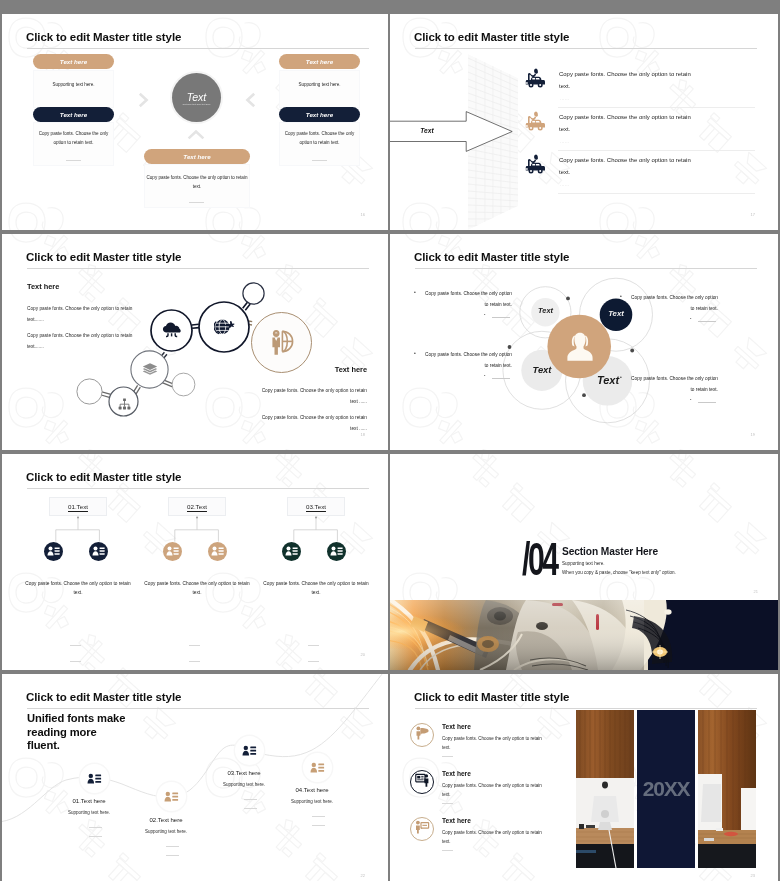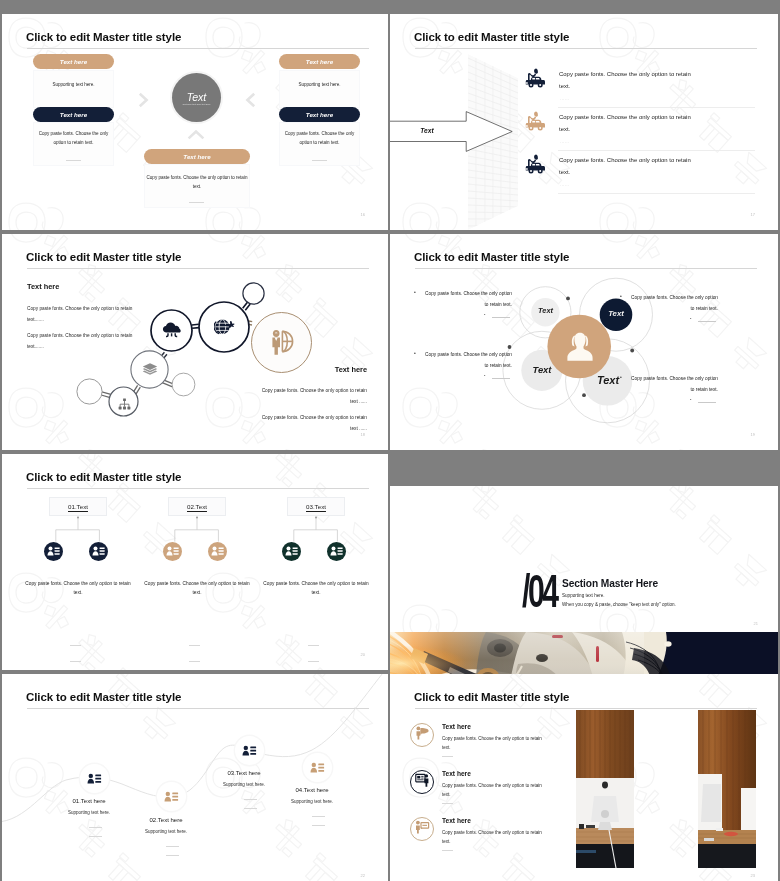--- a/index.html
+++ b/index.html
@@ -5,21 +5,21 @@
   html,body{margin:0;padding:0;}
   body{width:780px;height:881px;overflow:hidden;background:#7f7f7f;
        font-family:"Liberation Sans",sans-serif;-webkit-font-smoothing:antialiased;}
   .grid{position:absolute;left:0;top:12px;width:780px;height:881px;}
   .slide{position:absolute;background:#fff;overflow:hidden;}
   .s1{left:2px;top:2px;width:386px;height:216px;}
   .s2{left:390px;top:2px;width:388px;height:216px;}
   .s3{left:2px;top:222px;width:386px;height:216px;}
   .s4{left:390px;top:222px;width:388px;height:216px;}
   .s5{left:2px;top:442px;width:386px;height:216px;}
-  .s6{left:390px;top:442px;width:388px;height:216px;margin-top:32px;}
+  .s6{left:390px;top:442px;width:388px;height:216px;}
   .s7{left:2px;top:662px;width:386px;height:217px;}
   .s8{left:390px;top:662px;width:388px;height:217px;}
 
   
   .wm{position:absolute;pointer-events:none;z-index:0;}
 
   
   .title{position:absolute;left:24px;top:16.5px;font-size:11.5px;font-weight:bold;
          color:#101010;letter-spacing:-0.1px;white-space:nowrap;}
   .titlerule{position:absolute;left:25px;top:33.5px;height:1px;background:#d6d6d6;}
@@ -768,20 +768,21 @@
 
     <div class="pageno" style="right:20px;bottom:76px;color:#c5c5c5;">21</div>
   </div>
 
   <div class="slide s7">
     <svg class="wm" width="780" height="881" style="left:-2px;top:-662px">
         <rect width="780" height="881" fill="url(#wmpat)"></rect>
       </svg>
     <div class="title">Click to edit Master title style</div>
     <div class="titlerule" style="width:342px"></div>
+    <div class="s7head">Unified fonts make reading more fluent.</div>
 
     <svg class="s7wave" width="386" height="217" viewBox="0 0 386 217">
       <path d="M-6 148 C 24 148 44 112 64 106 C 86 100 104 104 120 110 C 140 118 152 124 170 123 C 198 121 208 84 222 74 C 234 66 244 77 260 80 C 280 84 294 84 310 76 C 336 62 356 30 388 -10" fill="none" stroke="#e0e0e0" stroke-width="0.9"></path>
     </svg>
 
     <div class="s7node" style="left:78px;top:90px;">
       <span class="s7ic"><svg width="15" height="12" viewBox="0 0 15 12">
             <g fill="#131f38">
               <circle cx="3.8" cy="2.9" r="2.2"></circle>
               <path d="M0.5 10.6 C0.5 7.6 2.0 5.8 3.8 5.8 5.6 5.8 7.1 7.6 7.1 10.6 Z"></path>
@@ -929,20 +930,23 @@
         <path d="M18 86 L40 86 L43 112 L15 112 Z" fill="#e9e9e9"></path>
         <path d="M24 112 L34 112 L36 120 L22 120 Z" fill="#dcdcdc"></path>
         <ellipse cx="29" cy="104" rx="4" ry="4" fill="#cfcfcf"></ellipse>
         <path d="M26 75 a3 3.4 0 1 1 6 0 a3 3.4 0 1 1 -6 0" fill="#2a2a2a"></path>
         <rect x="3" y="114" width="5" height="5" fill="#2a2a2a"></rect>
         <rect x="10" y="115" width="9" height="3" fill="#3a3a3a"></rect>
         <rect x="0" y="140" width="20" height="3" fill="#2c4a68"></rect>
         <path d="M33 120 L40 158" stroke="#f0f0f0" stroke-width="1.1" fill="none"></path>
       </svg>
     </div>
+    <div class="s8pan s8pannavy" style="left:247px;">
+      <span class="s8year">20XX</span>
+    </div>
     <div class="s8pan" style="left:308px;">
       <svg width="58" height="158" viewBox="0 0 58 158" preserveAspectRatio="none">
           <defs>
         <linearGradient id="wood2" x1="0" y1="0" x2="1" y2="0">
               <stop offset="0" stop-color="#8a5227"></stop>
               <stop offset="0.25" stop-color="#a3642f"></stop>
               <stop offset="0.55" stop-color="#83491f"></stop>
               <stop offset="0.8" stop-color="#6f3d18"></stop>
               <stop offset="1" stop-color="#5d3413"></stop>
             </linearGradient>

